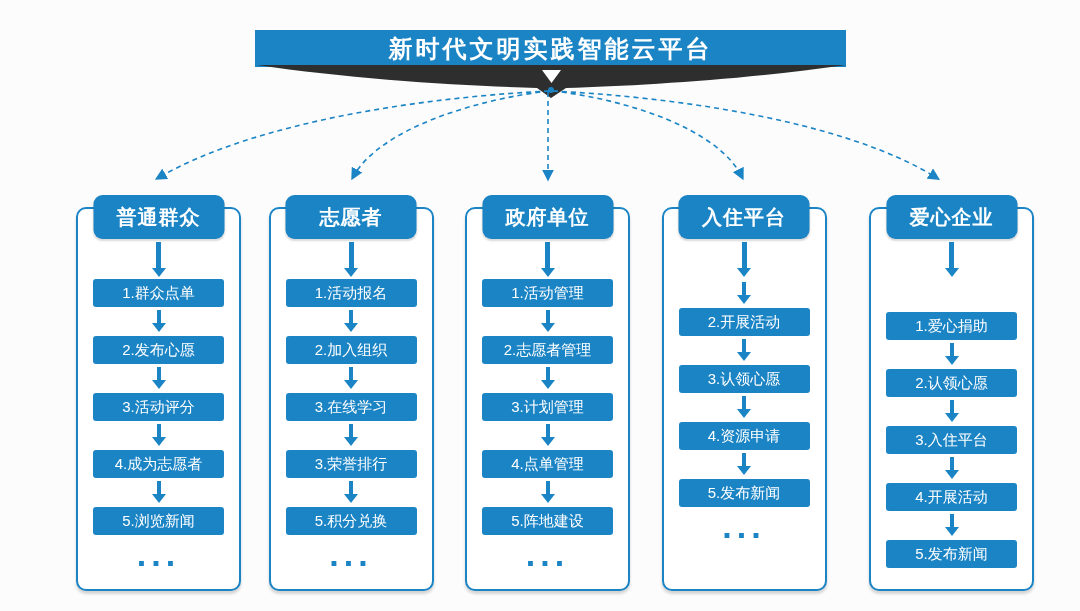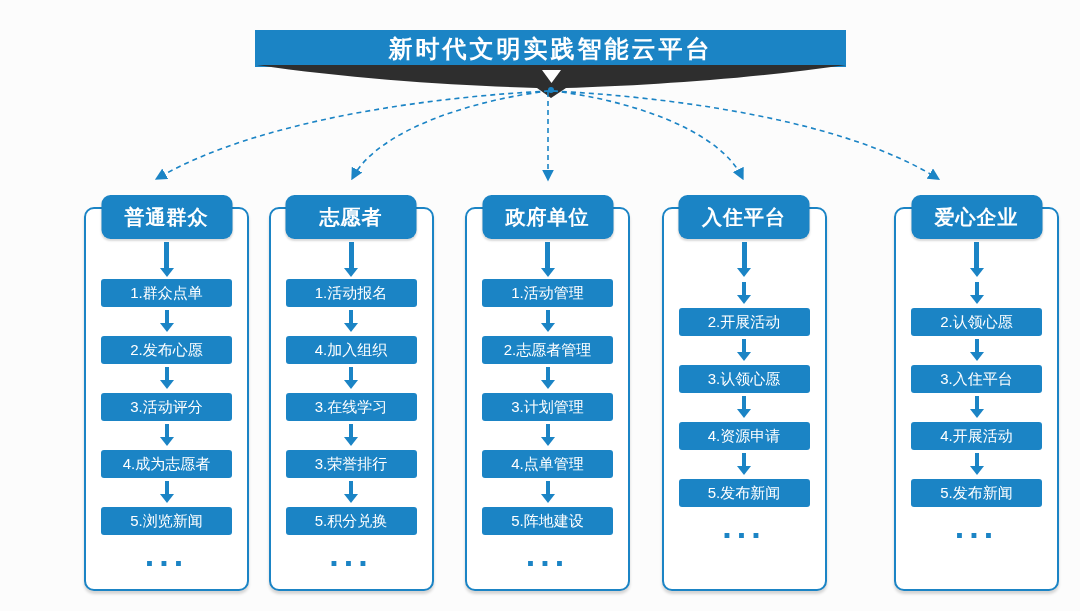--- a/index.html
+++ b/index.html
@@ -78,21 +78,21 @@
     <circle cx="551" cy="90" r="3" fill="#1b84c5"></circle>
 
     <path d="M549,91 C430,97 258,120 158,178" fill="none" stroke="#1b84c5" stroke-width="1.6" stroke-dasharray="5 4" marker-end="url(#ah)"></path>
     <path d="M549,91 C478,99 380,128 353,177" fill="none" stroke="#1b84c5" stroke-width="1.6" stroke-dasharray="5 4" marker-end="url(#ah)"></path>
     <path d="M548,92 L548,178" fill="none" stroke="#1b84c5" stroke-width="1.6" stroke-dasharray="5 4" marker-end="url(#ah)"></path>
     <path d="M553,91 C624,99 718,128 742,177" fill="none" stroke="#1b84c5" stroke-width="1.6" stroke-dasharray="5 4" marker-end="url(#ah)"></path>
     <path d="M553,91 C672,97 844,120 937,178" fill="none" stroke="#1b84c5" stroke-width="1.6" stroke-dasharray="5 4" marker-end="url(#ah)"></path>
   </svg>
 
   <div id="columns">
-      <div class="column" style="left: 84px;">
+      <div class="column" style="left: 76px;">
     <div class="col-header">普通群众</div>
     <div class="arrow arrow-long">
       <i class="shaft"></i>
       <i class="head"></i>
     </div>
     <div class="col-items">
           <div class="step-box">1.群众点单</div>
           <div class="arrow arrow-short">
             <i class="shaft"></i>
             <i class="head"></i>
@@ -121,21 +121,21 @@
     <div class="arrow arrow-long">
       <i class="shaft"></i>
       <i class="head"></i>
     </div>
     <div class="col-items">
           <div class="step-box">1.活动报名</div>
           <div class="arrow arrow-short">
             <i class="shaft"></i>
             <i class="head"></i>
           </div>
-          <div class="step-box">4.加入组织</div>
+          <div class="step-box">2.加入组织</div>
           <div class="arrow arrow-short">
             <i class="shaft"></i>
             <i class="head"></i>
           </div>
           <div class="step-box">3.在线学习</div>
           <div class="arrow arrow-short">
             <i class="shaft"></i>
             <i class="head"></i>
           </div>
           <div class="step-box">3.荣誉排行</div>
@@ -201,27 +201,28 @@
           </div>
           <div class="step-box">4.资源申请</div>
           <div class="arrow arrow-short">
             <i class="shaft"></i>
             <i class="head"></i>
           </div>
           <div class="step-box">5.发布新闻</div>
         </div>
     <div class="dots">...</div>
   </div>
-      <div class="column" style="left: 894px;">
+      <div class="column" style="left: 869px; gap: 33px;">
     <div class="col-header">爱心企业</div>
     <div class="arrow arrow-long">
       <i class="shaft"></i>
       <i class="head"></i>
     </div>
     <div class="col-items">
+          <div class="step-box">1.爱心捐助</div>
           <div class="arrow arrow-short">
             <i class="shaft"></i>
             <i class="head"></i>
           </div>
           <div class="step-box">2.认领心愿</div>
           <div class="arrow arrow-short">
             <i class="shaft"></i>
             <i class="head"></i>
           </div>
           <div class="step-box">3.入住平台</div>

